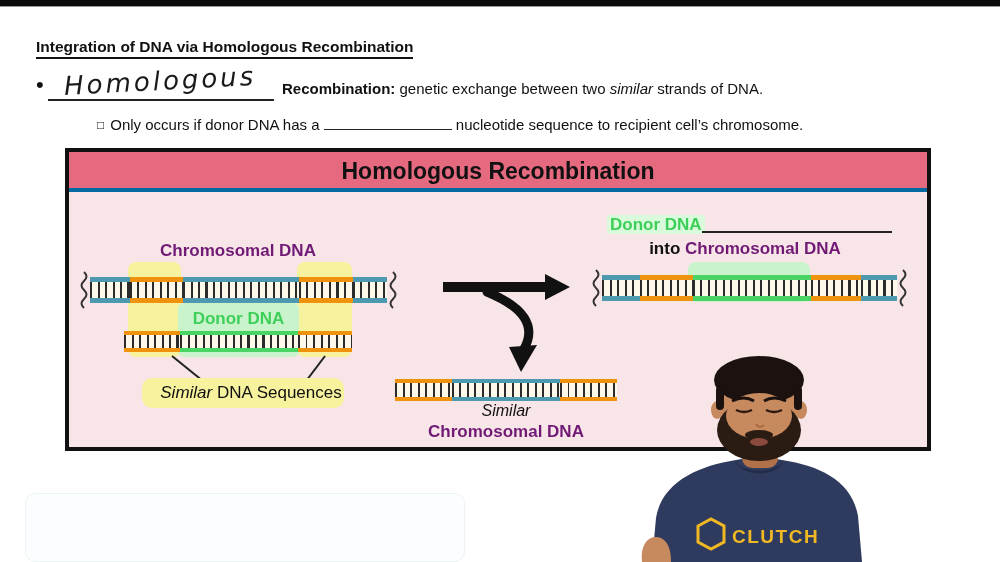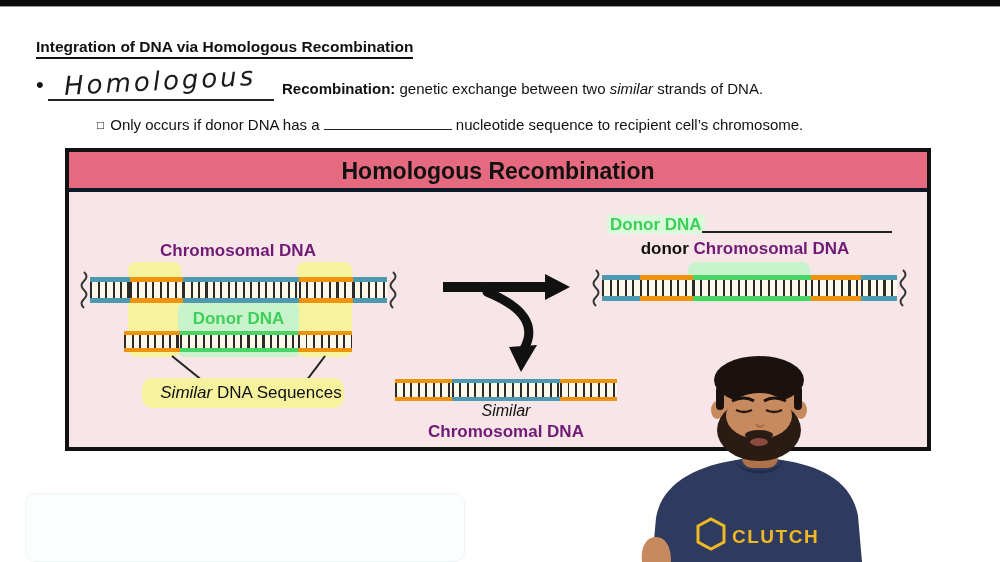--- a/index.html
+++ b/index.html
@@ -20,21 +20,21 @@
   #handwritten-underline { left:48px; top:75px; width:226px; height:26px; border-bottom:2px solid #222; }
   #bullet-text { left:282px; top:80px; font-size:15px; color:#111; }
   #bullet-text b { font-weight:bold; }
   #bullet-text i { font-style:italic; }
   #sub-bullet { left:97px; top:116px; font-size:15px; color:#111; }
   #sub-bullet .marker { font-size:12px; margin-right:6px; position:relative; top:-1px; }
   .blank-line { display:inline-block; width:128px; height:14px; border-bottom:1.5px solid #222; }
 
   
   #diagram-box { left:65px; top:148px; width:866px; height:303px; border:4px solid #111; background:#f8e5e8; }
-  #diagram-header { left:0; top:0; width:100%; height:40px; background:#e5697f; border-bottom:4px solid #0f172a;
+  #diagram-header { left:0; top:0; width:100%; height:40px; background:#e5697f; border-bottom:4px solid #0369a1;
                     text-align:center; line-height:38px; font-size:23px; font-weight:bold; color:#111; }
 
   
   .hl { border-radius:8px; }
   #hl-yellow-1 { left:128px; top:262px; width:53px; height:95px; background:#f7f29e; }
   #hl-yellow-2 { left:297px; top:262px; width:55px; height:95px; background:#f7f29e; }
   #hl-green-donor { left:178px; top:303px; width:121px; height:54px; background:#c9f4cb; border-radius:6px; }
   #hl-green-result { left:688px; top:262px; width:122px; height:40px; background:#c9f4cb; }
 
   
@@ -142,21 +142,21 @@
     <div class="seg h22 rail-orange" style="width:57px"></div>
   </div>
   <div id="lbl-replaced" class="abs">Similar</div>
   <div id="lbl-replaced-chromo" class="abs lbl-teal">Chromosomal DNA</div>
 
   <div id="result-row1" class="abs">
     <span id="result-donor-pill" class="lbl-green">Donor DNA</span>
   </div>
   <div id="result-blank" class="abs"></div>
   <div id="result-row2" class="abs">
-    <span>donor </span><span class="lbl-teal">Chromosomal DNA</span>
+    <span>into </span><span class="lbl-teal">Chromosomal DNA</span>
   </div>
 
   <div class="abs dna" style="left:590px; top:269px;">
     <svg class="squig" width="10" height="38" viewBox="0 0 10 38">
         <path d="M5,1 q5,4.5 0,9 q-5,4.5 0,9 q5,4.5 0,9 q-5,4.5 0,9" fill="none" stroke="#333" stroke-width="2"></path>
       </svg>
     <div class="seg h26 rail-teal" style="width:38px"></div>
     <div class="seg h26 rail-orange" style="width:53px"></div>
     <div class="seg h26 rail-green" style="width:118px"></div>
     <div class="seg h26 rail-orange" style="width:50px"></div>

